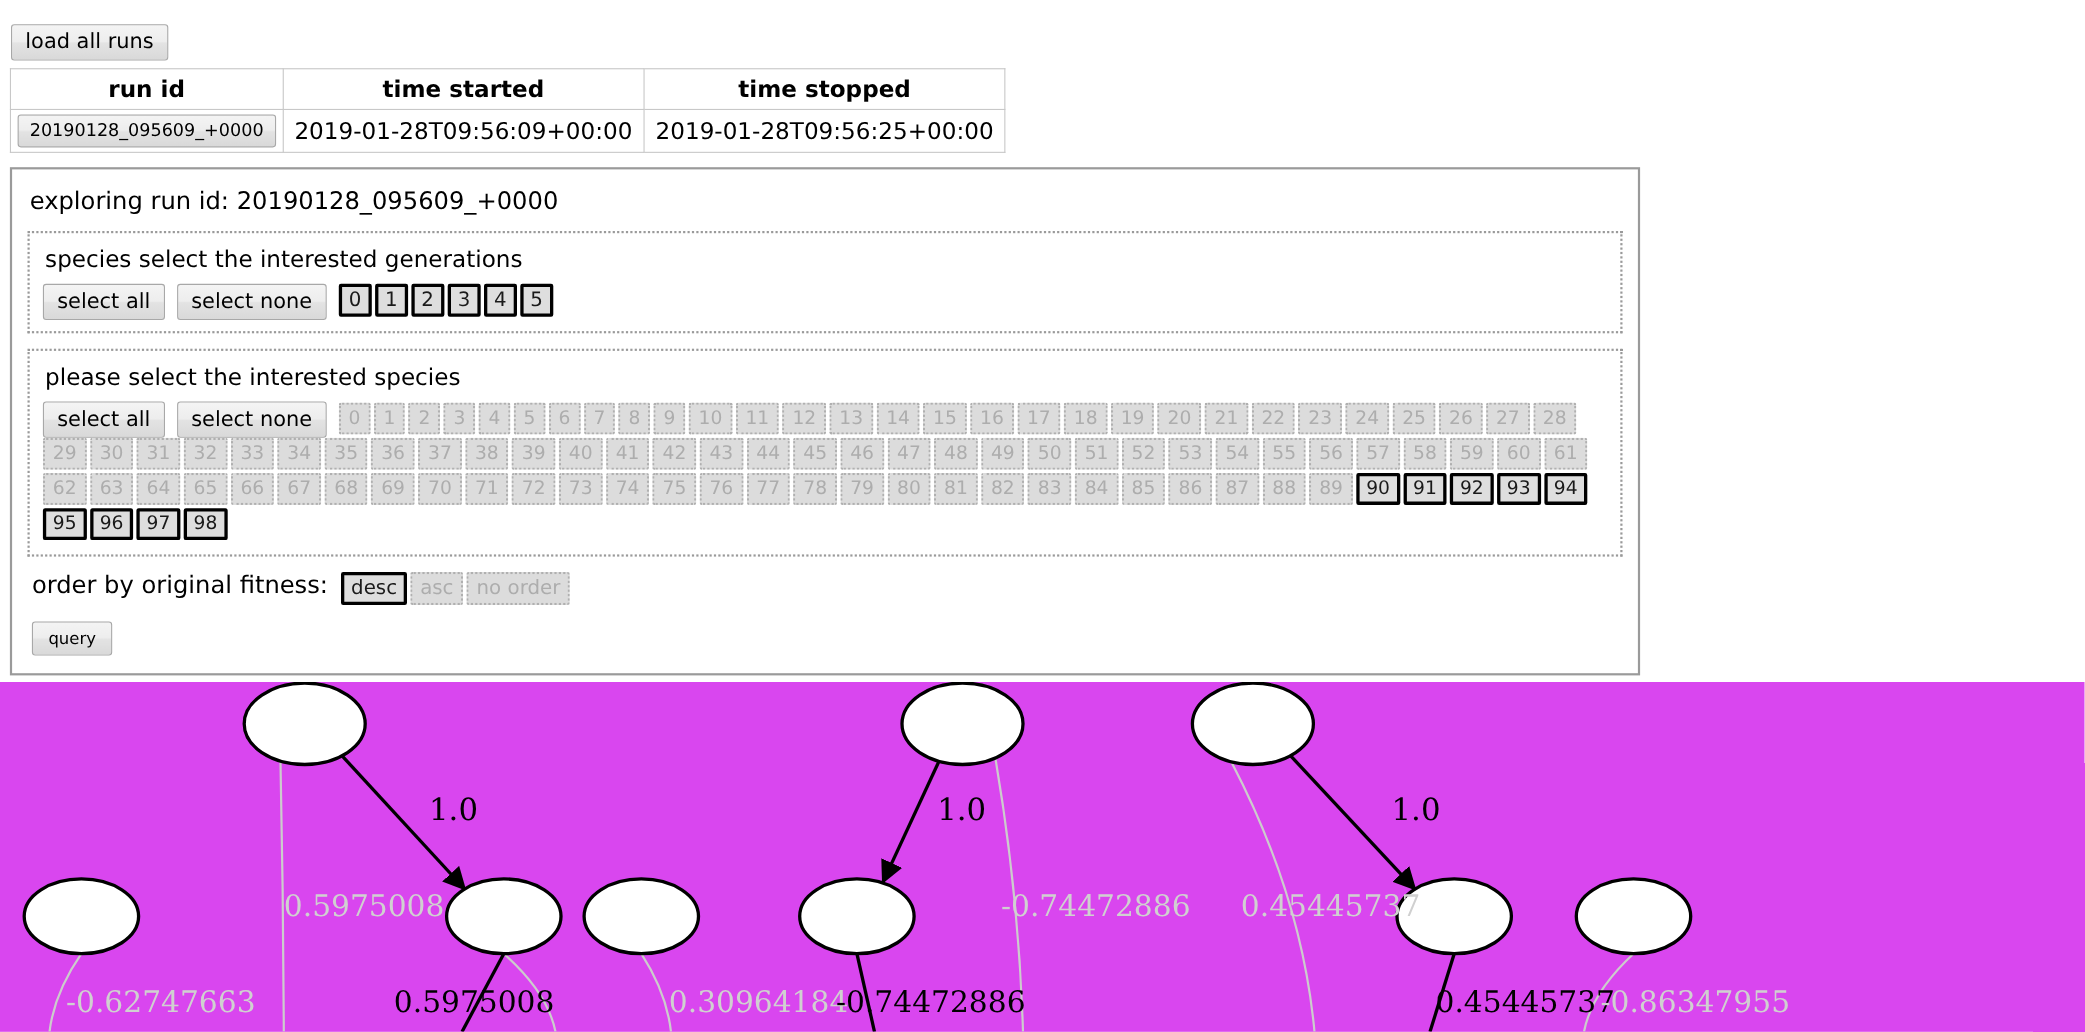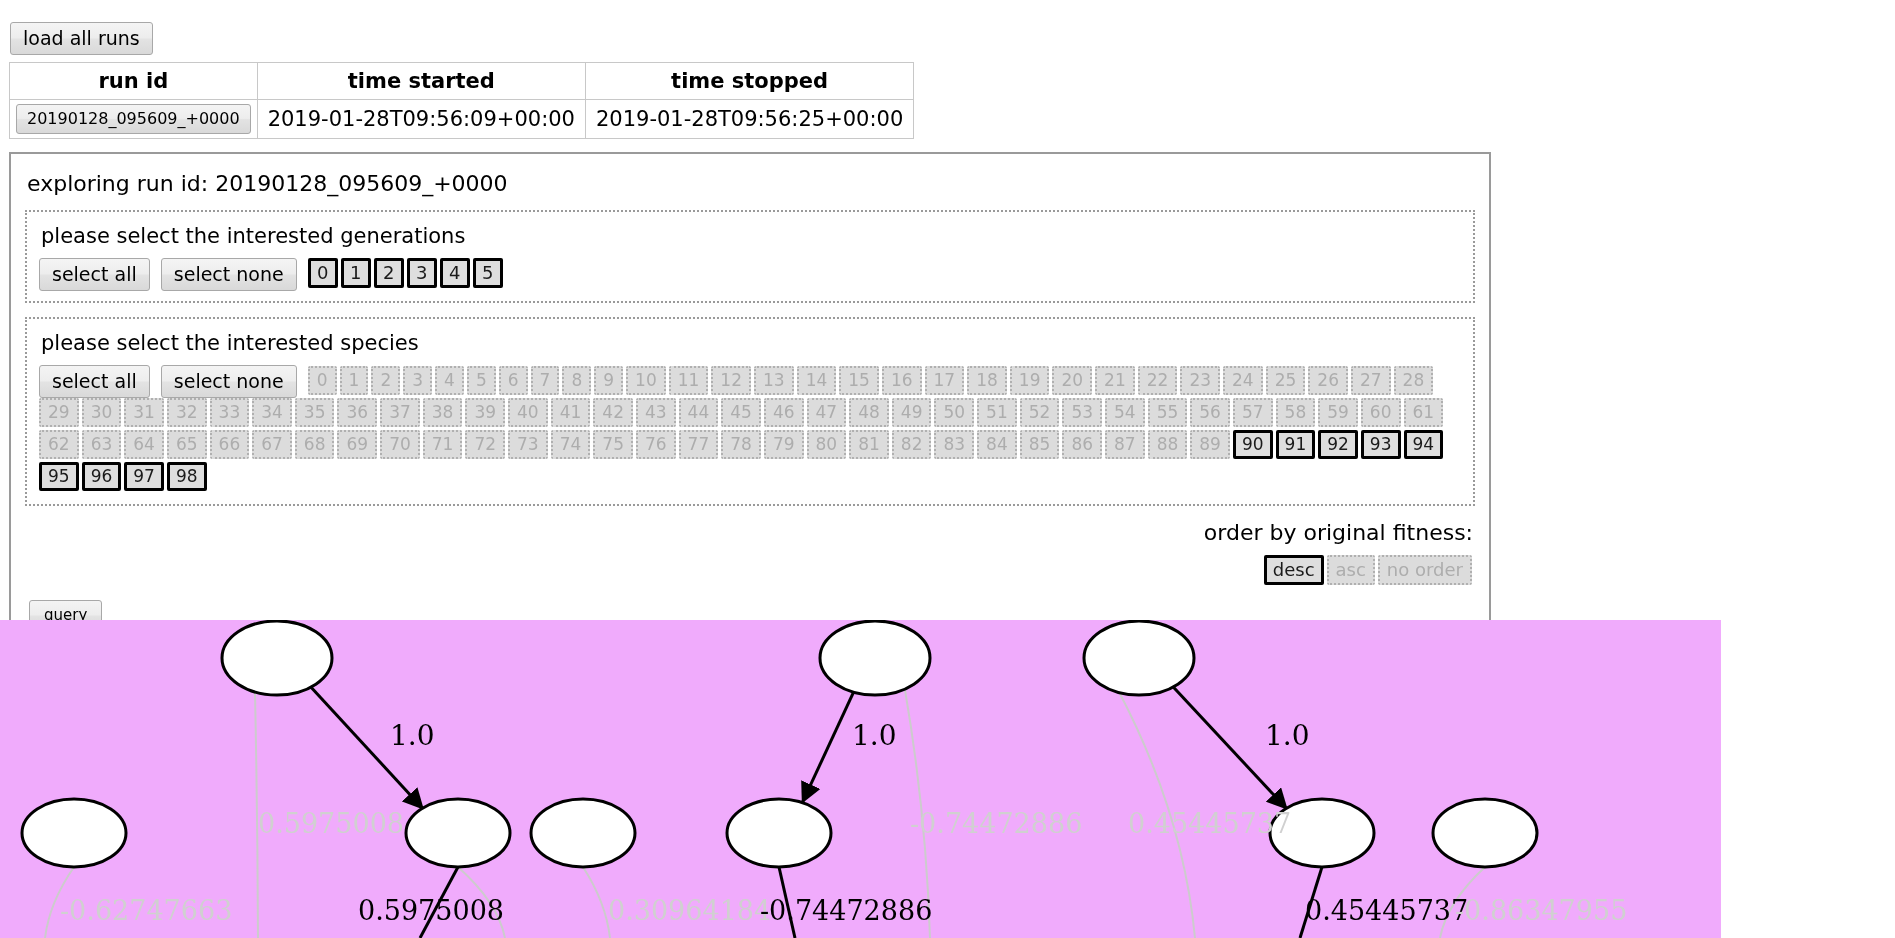--- a/index.html
+++ b/index.html
@@ -123,39 +123,38 @@
   .group-row .btn { margin-right: 6px; }
 
   #species-group .chip { font-size: 17px; min-width: 26px; }
 
   
   #order-row {
     font-size: 22px;
     color: #000;
     margin: 4px 0 6px 4px;
     display: flex;
-    align-items: flex-end;
+    align-items: flex-start;
     gap: 10px;
-    flex-direction: column;
   }
   #order-row .chip { font-size: 18px; }
   #order-label { margin-right: 2px; }
 
   #query-wrap { margin: 12px 0 0 4px; }
   #query-btn { font-size: 15px; padding: 7px 14px; }
 
   
   #graph-area {
     position: absolute;
     left: 0;
     top: 620px;
-    width: 1721px;
+    width: 1895px;
     height: 318px;
     overflow: hidden;
-    background: #f0abfc;
+    background: #d946ef;
   }
   #graph-area svg { display: block; }
 </style>
 </head>
 <body>
 
 <div id="load-runs-wrap">
   <button class="btn">load all runs</button>
 </div>
 
@@ -176,21 +175,21 @@
       <td>2019-01-28T09:56:25+00:00</td>
     </tr>
   </tbody>
 </table>
 
 <div id="explorer-panel">
 
   <div id="exploring-title">exploring run id: 20190128_095609_+0000</div>
 
   <div class="dotted-group" id="generations-group">
-    <div class="group-label">please select the interested generations</div>
+    <div class="group-label">species select the interested generations</div>
     <div class="group-row">
       <button class="btn">select all</button>
       <button class="btn">select none</button>
       <span id="generation-chips"><span class="chip selected">0</span><span class="chip selected">1</span><span class="chip selected">2</span><span class="chip selected">3</span><span class="chip selected">4</span><span class="chip selected">5</span></span>
     </div>
   </div>
 
   <div class="dotted-group" id="species-group">
     <div class="group-label">please select the interested species</div>
     <div class="group-row">

